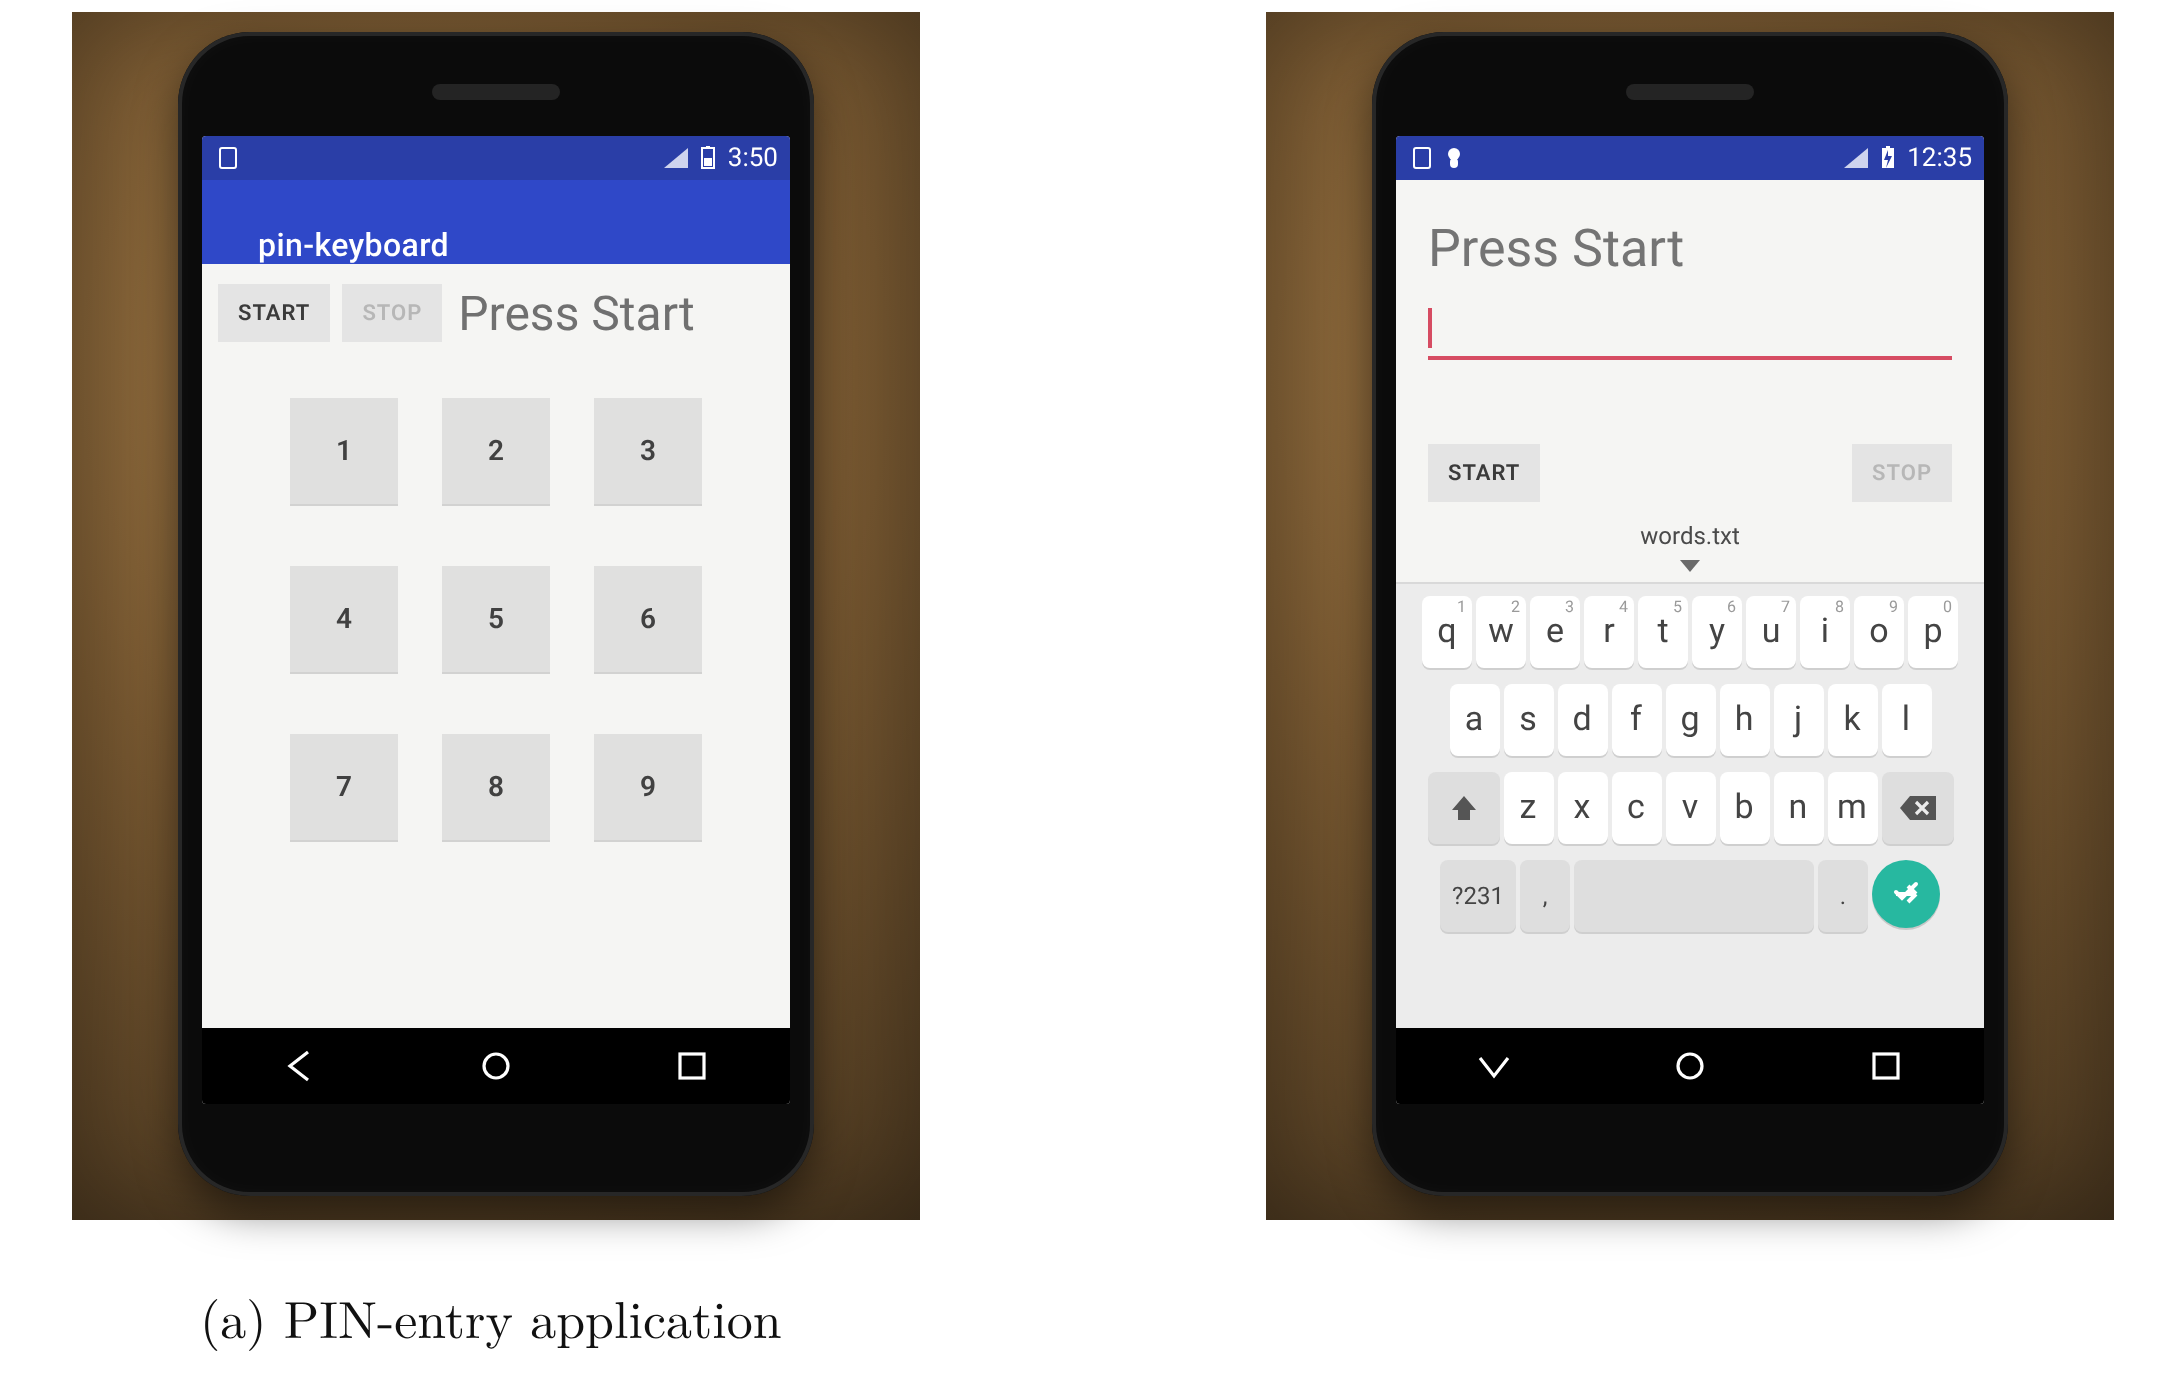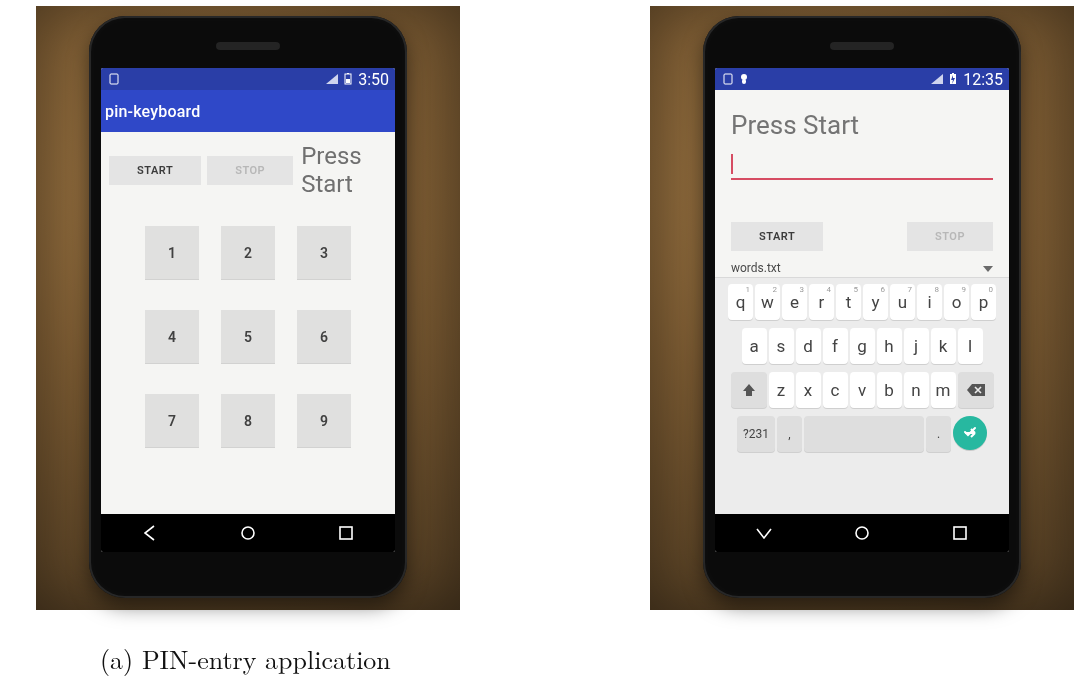--- a/index.html
+++ b/index.html
@@ -67,32 +67,32 @@
     flex-direction: column;
   }
   .statusbar {
     height: 22px;
     background: #2a3ea7;
     display: flex;
     align-items: center;
     gap: 6px;
     padding: 0 6px;
     color: #fff;
-    font-size: 16px;
+    font-size: 13px;
     font-family: inherit;
   }
   .statusbar .left { margin-right: auto; display:flex; gap:6px; padding-left:2px;}
   .sb-ico { display:inline-flex; }
   .appbar {
     height: 42px;
     background: #2f48c8;
     color: #fff;
     display: flex;
-    align-items: center;
-    padding: 0 4px;
+    align-items: flex-end;
+    padding: 0 28px;
     font-size: 16px;
     font-weight: 500;
     letter-spacing: .2px;
   }
   .content {
     flex: 1;
     position: relative;
     background: #f5f5f3;
     overflow: hidden;
   }
@@ -103,21 +103,21 @@
     align-items: center;
     gap: 6px;
     padding: 10px 8px 0 8px;
   }
   .mat-btn {
     background: #e4e4e4;
     color: #3b3b3b;
     font-size: 11px;
     font-weight: 600;
     letter-spacing: .5px;
-    padding: 8px 28px;
+    padding: 8px 10px;
     border: none;
     text-transform: uppercase;
     font-family: inherit;
   }
   .mat-btn.disabled { color: #b7b7b7; }
   .prompt-a {
     color: #707070;
     font-size: 24px;
     font-weight: 400;
     margin-left: 2px;
@@ -163,20 +163,21 @@
   .row-btns {
     display: flex;
     justify-content: space-between;
     padding: 42px 16px 6px 16px;
   }
   .spinner-row {
     display:flex; align-items:center; justify-content:space-between;
     padding: 4px 16px 2px 16px;
     font-size: 12px; color:#4a4a4a;
     border-bottom: 1px solid #d9d9d9;
+    flex-direction: column;
   }
   .kbd {
     background:#ececec;
     flex:1;
     display:flex; flex-direction:column;
     padding-top:2px;
   }
   .krow { display:flex; justify-content:center; gap:2px; padding:4px 4px; }
   .kkey {
     background:#fff;
@@ -278,21 +279,21 @@
                 <rect x="4" y="4" width="12" height="12" fill="none" stroke="#fff" stroke-width="1.6"></rect>
               </svg>
           </span>
         </div>
 
       </div>
     </div>
   </div>
   <div class="caption" style="left:100px; top:640px;">(a) PIN-entry application</div>
 
-  <div class="photo" style="left:650px; top:6px;">
+  <div class="photo" style="left:633px; top:6px;">
     <div class="phone">
       <div class="speaker"></div>
       <div class="screen">
 
         <div class="statusbar">
           <span class="left">
             <span class="sb-ico">
               <svg width="10" height="12" viewBox="0 0 10 12">
                   <rect x="1" y="1" width="8" height="10" rx="1" fill="none" stroke="#fff" stroke-width="1"></rect>
                 </svg>

